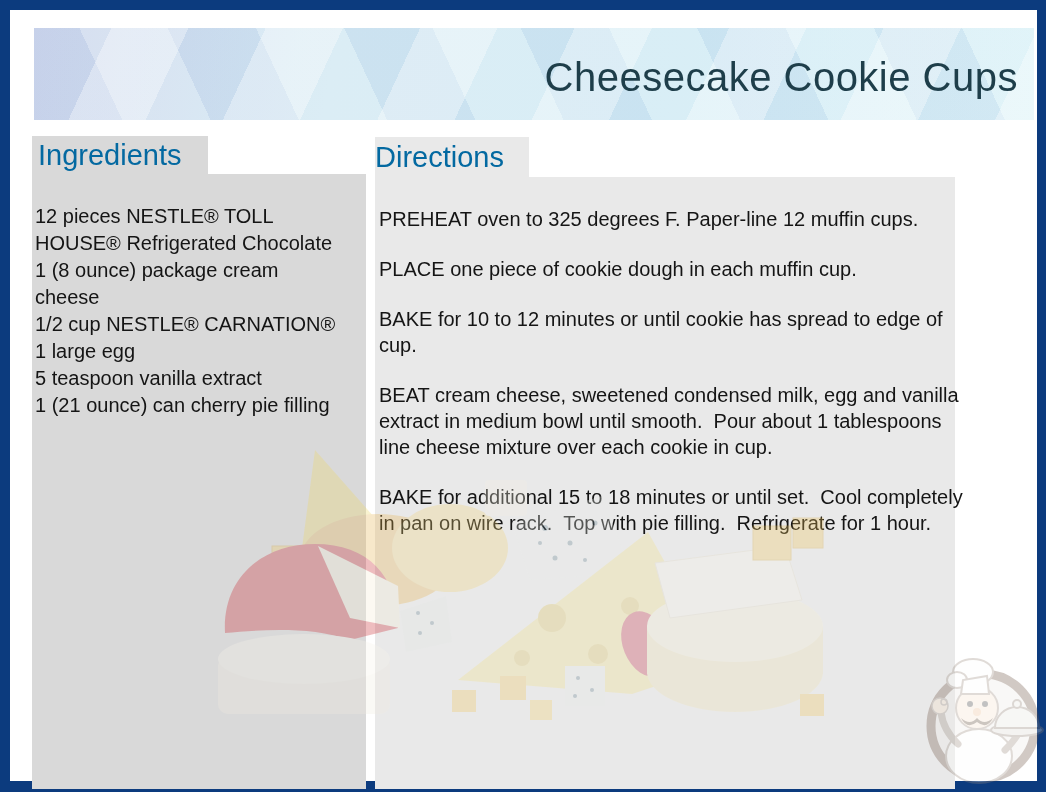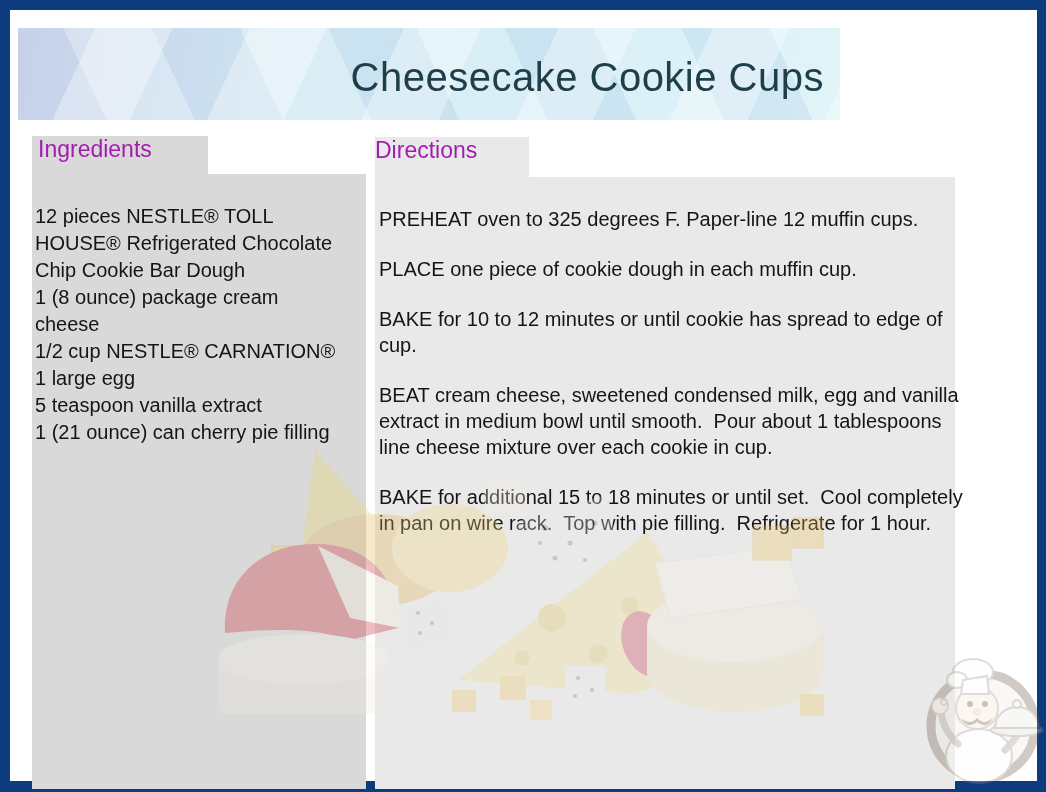--- a/index.html
+++ b/index.html
@@ -10,38 +10,38 @@
     position:relative; width:1046px; height:792px;
     background:#0c3b7e; overflow:hidden;
   }
   .inner {
     position:absolute; left:10px; top:10px; right:9px; bottom:11px;
     background:#ffffff;
   }
 
   
   .banner {
-    position:absolute; left:8px; top:18px; width:822px; height:92px;
+    position:absolute; left:24px; top:18px; width:1000px; height:92px;
     background:
       repeating-linear-gradient(115deg,
         rgba(255,255,255,0.00) 0 70px, rgba(255,255,255,0.35) 70px 140px),
       repeating-linear-gradient(65deg,
         rgba(150,165,215,0.10) 0 80px, rgba(255,255,255,0.20) 80px 160px),
       linear-gradient(100deg,#ccd6ec 0%,#d2e9f3 30%,#cfeaf4 65%,#daf1f7 100%);
     display:flex; align-items:center; justify-content:flex-end;
   }
   .banner-title {
     font-size:40px; color:#1e3e4a; letter-spacing:0.5px;
     padding-right:16px; padding-top:6px; white-space:nowrap;
   }
 
   
   .heading-box {
-    position:absolute; display:flex; 
-    font-size:23px; color:#a21caf;
+    position:absolute; display:flex; align-items:center;
+    font-size:29px; color:#0369a1;
   }
   .ing-heading { left:22px; top:126px; width:176px; height:38px;
     background:#d9d9d9; padding-left:6px; }
   .dir-heading { left:365px; top:127px; width:154px; height:40px;
     background:#e9e9e9; padding-left:0; }
 
   
   .ing-body {
     position:absolute; left:22px; top:164px; width:334px; height:615px;
     background:#d9d9d9; padding:29px 16px 0 3px;
@@ -75,21 +75,20 @@
       <div class="banner-title">Cheesecake Cookie Cups</div>
     </div>
 
     <div class="heading-box ing-heading">
       <span>Ingredients</span>
     </div>
     <div class="ing-body">
       <div>
         <div class="line">12 pieces NESTLE® TOLL</div>
         <div class="line">HOUSE® Refrigerated Chocolate</div>
-        <div class="line">Chip Cookie Bar Dough</div>
       </div>
       <div>
         <div class="line">1 (8 ounce) package cream</div>
         <div class="line">cheese</div>
       </div>
       <div>
         <div class="line">1/2 cup NESTLE® CARNATION®</div>
       </div>
       <div>
         <div class="line">1 large egg</div>

